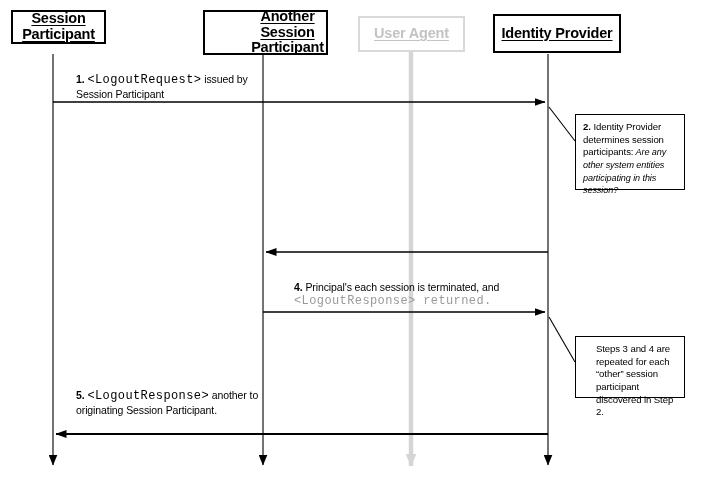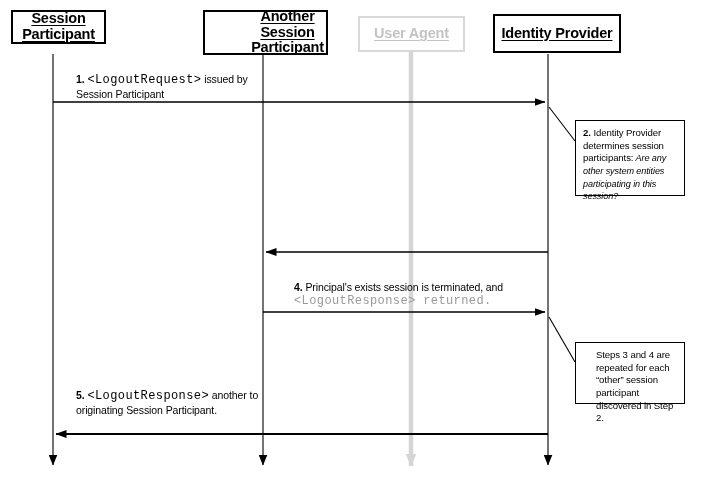--- a/index.html
+++ b/index.html
@@ -80,21 +80,20 @@
     position: absolute;
     box-sizing: border-box;
     border: 1.2px solid #000000;
     background: #ffffff;
     z-index: 6;
     padding: 6px 7px 5px 7px;
     font-size: 9.6px;
     line-height: 1.32;
     color: #000000;
     letter-spacing: -0.1px;
-    margin-top: 6px;
   }
   .note-box .num {
     font-weight: bold;
   }
   .note-box .ital {
     font-style: italic;
     font-size: 9.1px;
   }
 </style>
 </head>
@@ -160,21 +159,21 @@
   </div>
 
   <div class="msg-label" style="left:76px; top:73px; width:330px;">
     <span class="num">1.</span>
     <span class="mono">&lt;LogoutRequest&gt;</span><span> issued by</span><br>
     <span>Session Participant</span>
   </div>
 
 
   <div class="msg-label" style="left:294px; top:281px; width:270px;">
-    <span class="num">4.</span><span> Principal's exists session is terminated, and</span><br>
+    <span class="num">4.</span><span> Principal's each session is terminated, and</span><br>
     <span class="mono dim">&lt;LogoutResponse&gt; returned.</span>
   </div>
 
   <div class="msg-label" style="left:76px; top:389px; width:280px;">
     <span class="num">5.</span>
     <span class="mono">&lt;LogoutResponse&gt;</span><span> another to</span><br>
     <span>originating Session Participant.</span>
   </div>
 
   <div class="note-box" style="left:575px; top:114px; width:110px; height:76px;">

